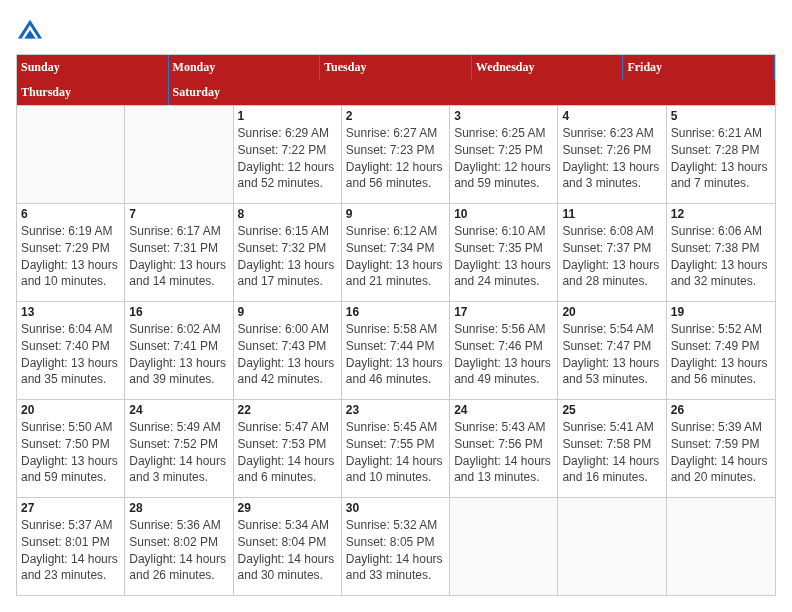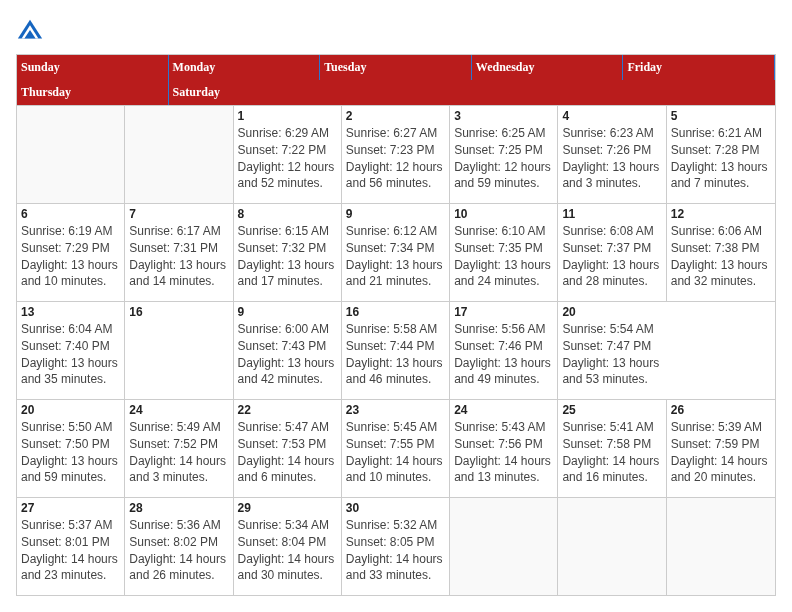--- a/index.html
+++ b/index.html
@@ -160,25 +160,26 @@
           <div class="cal-cell"><span class="day-num">6</span><span class="day-info">Sunrise: 6:19 AM<br>Sunset: 7:29 PM<br>Daylight: 13 hours and 10 minutes.</span></div>
           <div class="cal-cell"><span class="day-num">7</span><span class="day-info">Sunrise: 6:17 AM<br>Sunset: 7:31 PM<br>Daylight: 13 hours and 14 minutes.</span></div>
           <div class="cal-cell"><span class="day-num">8</span><span class="day-info">Sunrise: 6:15 AM<br>Sunset: 7:32 PM<br>Daylight: 13 hours and 17 minutes.</span></div>
           <div class="cal-cell"><span class="day-num">9</span><span class="day-info">Sunrise: 6:12 AM<br>Sunset: 7:34 PM<br>Daylight: 13 hours and 21 minutes.</span></div>
           <div class="cal-cell"><span class="day-num">10</span><span class="day-info">Sunrise: 6:10 AM<br>Sunset: 7:35 PM<br>Daylight: 13 hours and 24 minutes.</span></div>
           <div class="cal-cell"><span class="day-num">11</span><span class="day-info">Sunrise: 6:08 AM<br>Sunset: 7:37 PM<br>Daylight: 13 hours and 28 minutes.</span></div>
           <div class="cal-cell"><span class="day-num">12</span><span class="day-info">Sunrise: 6:06 AM<br>Sunset: 7:38 PM<br>Daylight: 13 hours and 32 minutes.</span></div>
         </div>
         <div class="cal-row">
           <div class="cal-cell"><span class="day-num">13</span><span class="day-info">Sunrise: 6:04 AM<br>Sunset: 7:40 PM<br>Daylight: 13 hours and 35 minutes.</span></div>
-          <div class="cal-cell"><span class="day-num">16</span></div>
+          <div class="cal-cell"><span class="day-num">16</span><span class="day-info">Sunrise: 6:02 AM<br>Sunset: 7:41 PM<br>Daylight: 13 hours and 39 minutes.</span></div>
           <div class="cal-cell"><span class="day-num">9</span><span class="day-info">Sunrise: 6:00 AM<br>Sunset: 7:43 PM<br>Daylight: 13 hours and 42 minutes.</span></div>
           <div class="cal-cell"><span class="day-num">16</span><span class="day-info">Sunrise: 5:58 AM<br>Sunset: 7:44 PM<br>Daylight: 13 hours and 46 minutes.</span></div>
           <div class="cal-cell"><span class="day-num">17</span><span class="day-info">Sunrise: 5:56 AM<br>Sunset: 7:46 PM<br>Daylight: 13 hours and 49 minutes.</span></div>
           <div class="cal-cell"><span class="day-num">20</span><span class="day-info">Sunrise: 5:54 AM<br>Sunset: 7:47 PM<br>Daylight: 13 hours and 53 minutes.</span></div>
+          <div class="cal-cell"><span class="day-num">19</span><span class="day-info">Sunrise: 5:52 AM<br>Sunset: 7:49 PM<br>Daylight: 13 hours and 56 minutes.</span></div>
         </div>
         <div class="cal-row">
           <div class="cal-cell"><span class="day-num">20</span><span class="day-info">Sunrise: 5:50 AM<br>Sunset: 7:50 PM<br>Daylight: 13 hours and 59 minutes.</span></div>
           <div class="cal-cell"><span class="day-num">24</span><span class="day-info">Sunrise: 5:49 AM<br>Sunset: 7:52 PM<br>Daylight: 14 hours and 3 minutes.</span></div>
           <div class="cal-cell"><span class="day-num">22</span><span class="day-info">Sunrise: 5:47 AM<br>Sunset: 7:53 PM<br>Daylight: 14 hours and 6 minutes.</span></div>
           <div class="cal-cell"><span class="day-num">23</span><span class="day-info">Sunrise: 5:45 AM<br>Sunset: 7:55 PM<br>Daylight: 14 hours and 10 minutes.</span></div>
           <div class="cal-cell"><span class="day-num">24</span><span class="day-info">Sunrise: 5:43 AM<br>Sunset: 7:56 PM<br>Daylight: 14 hours and 13 minutes.</span></div>
           <div class="cal-cell"><span class="day-num">25</span><span class="day-info">Sunrise: 5:41 AM<br>Sunset: 7:58 PM<br>Daylight: 14 hours and 16 minutes.</span></div>
           <div class="cal-cell"><span class="day-num">26</span><span class="day-info">Sunrise: 5:39 AM<br>Sunset: 7:59 PM<br>Daylight: 14 hours and 20 minutes.</span></div>
         </div>

